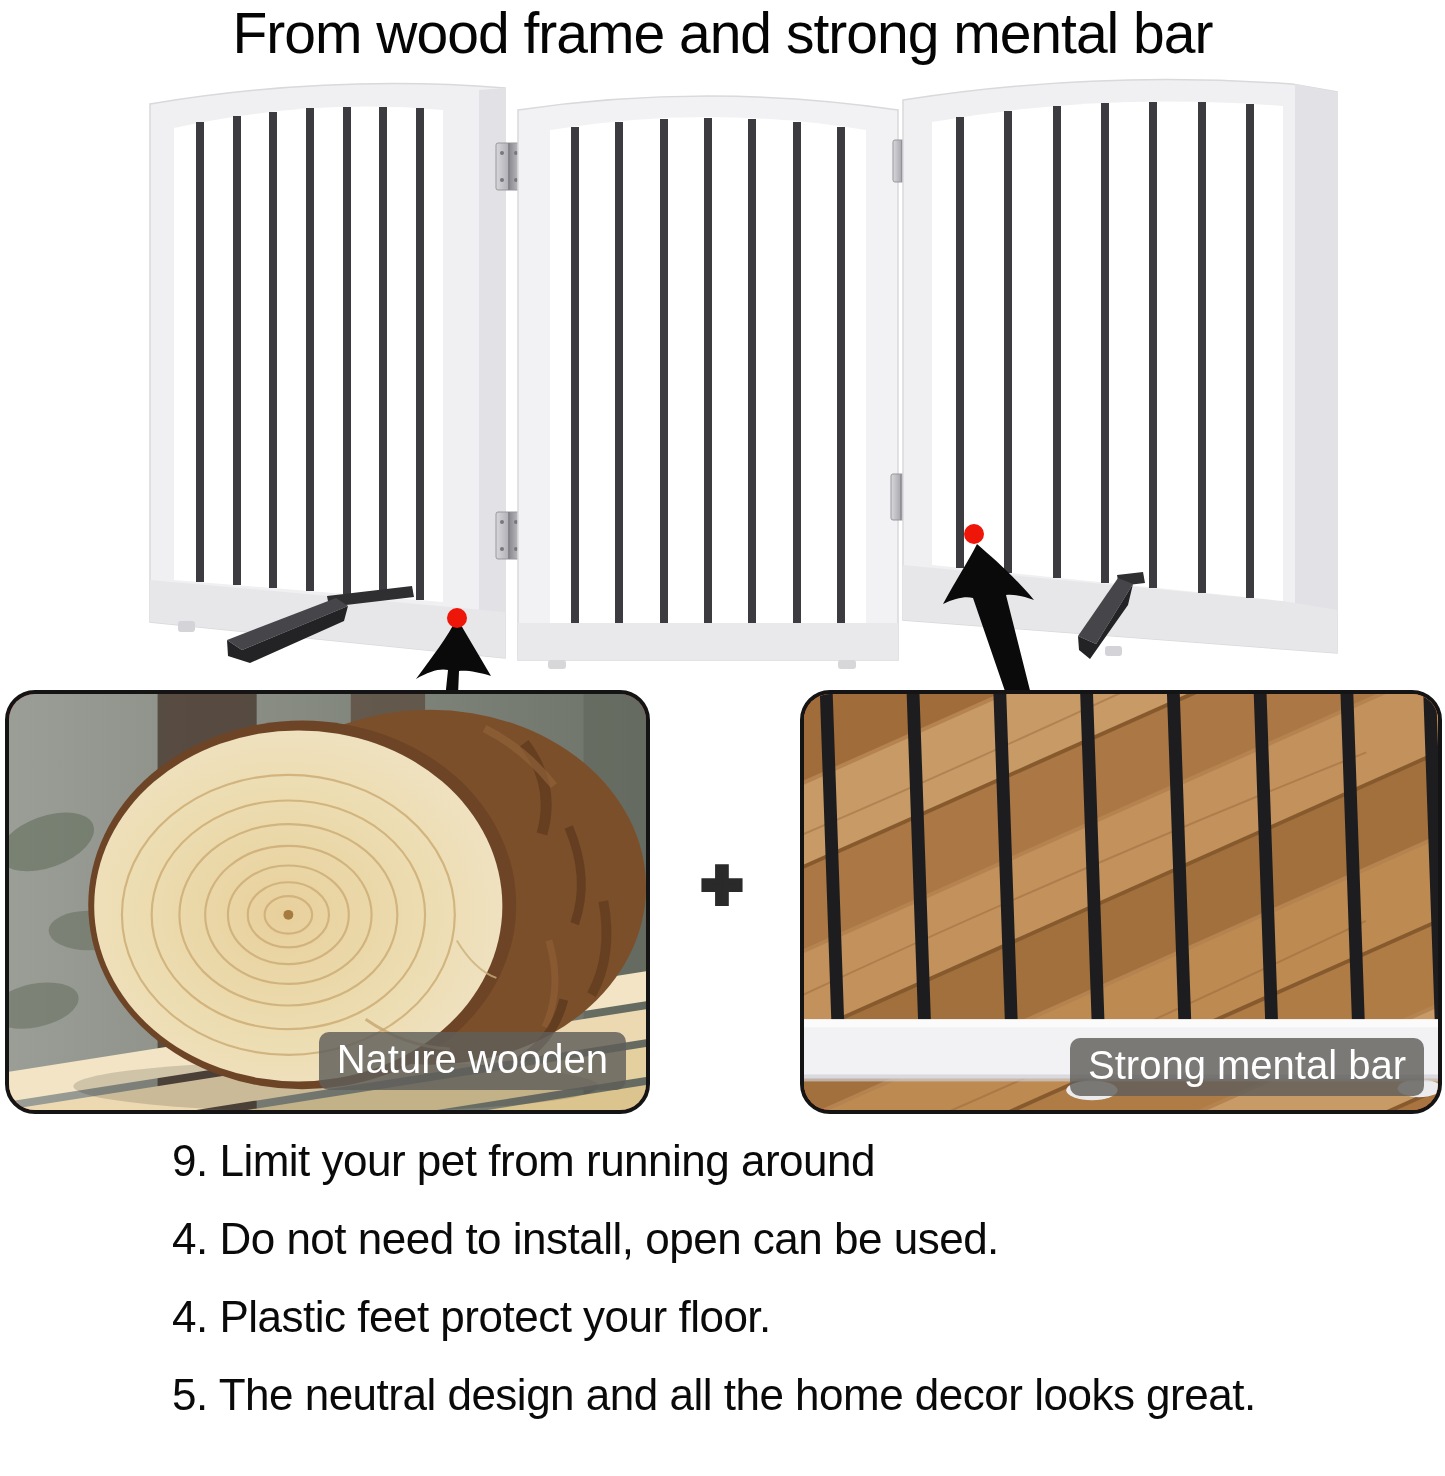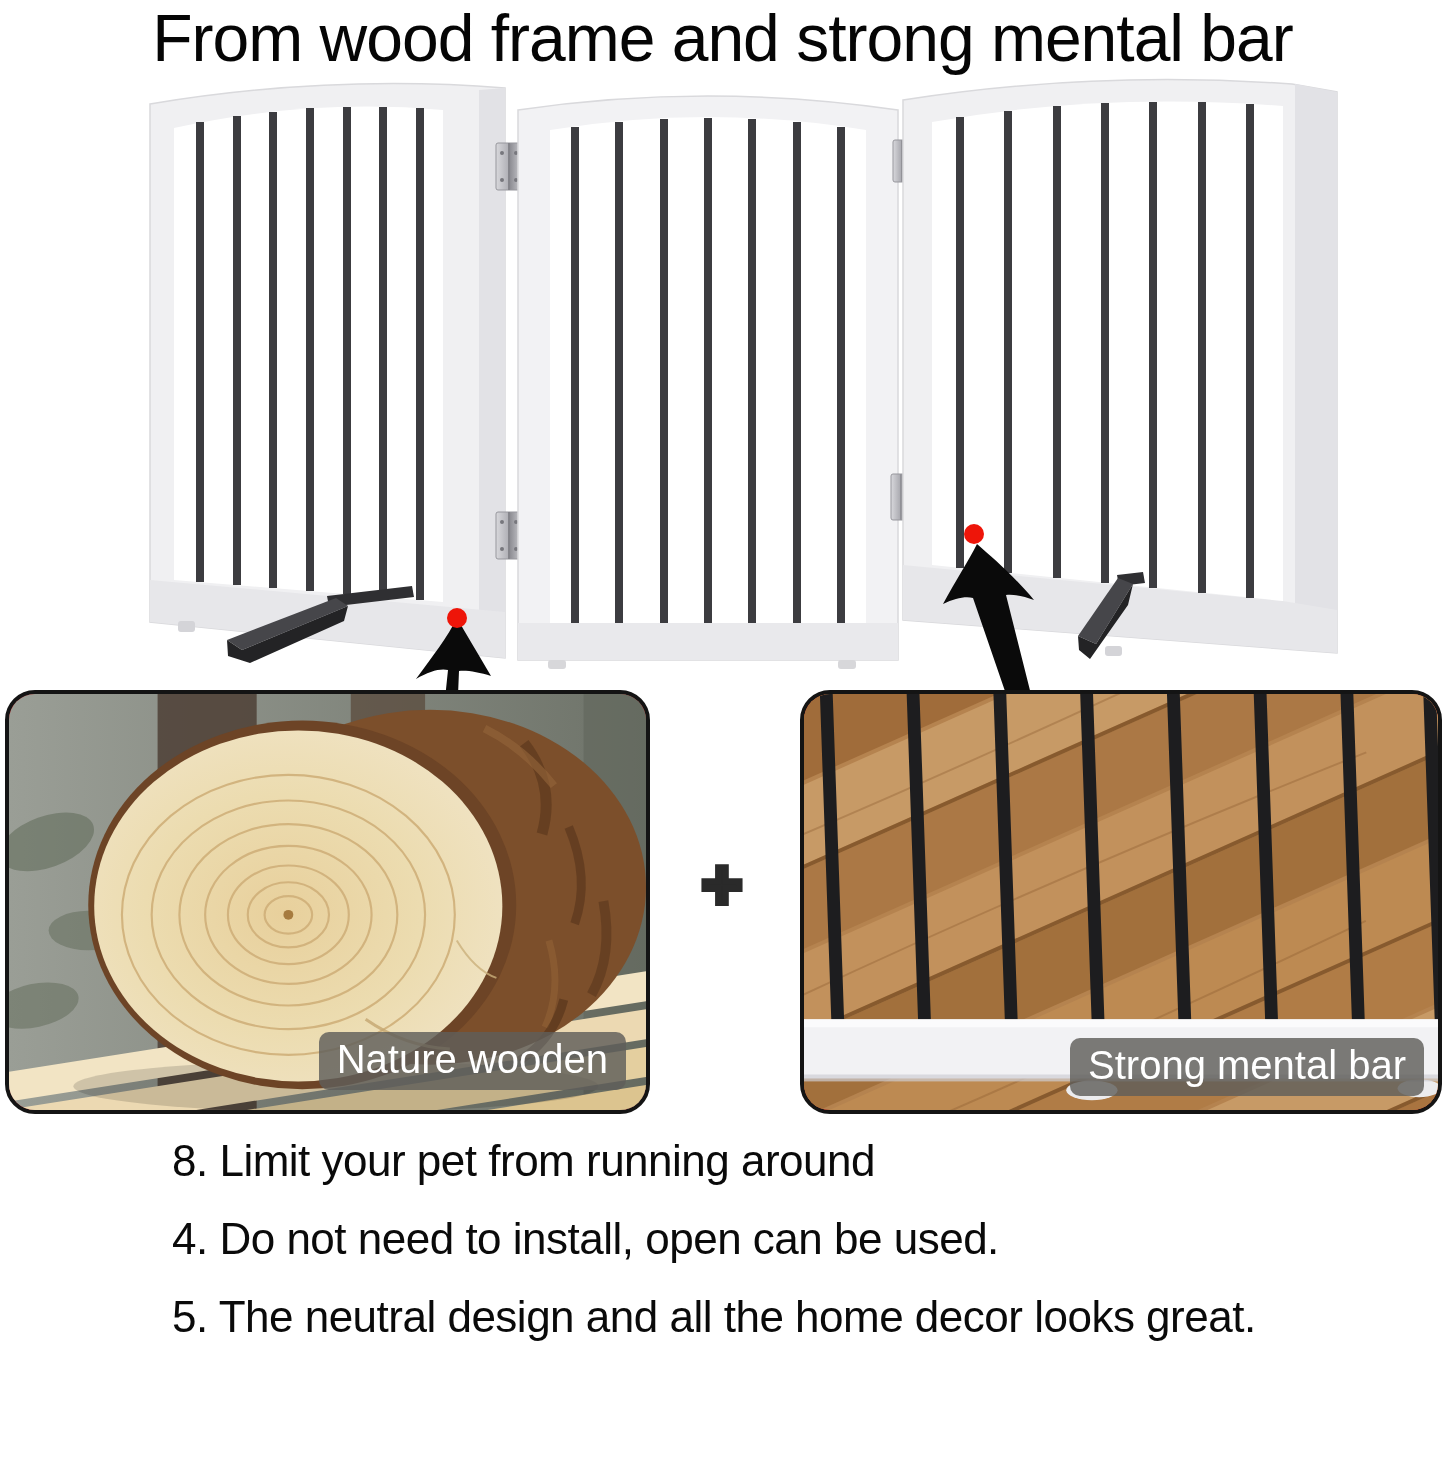--- a/index.html
+++ b/index.html
@@ -1,19 +1,19 @@
 <!DOCTYPE html>
 <html><head>
 <meta charset="utf-8">
 <style>
   html,body{margin:0;padding:0;background:#ffffff;}
   .page{position:relative;width:1445px;height:1476px;background:#ffffff;overflow:hidden;
         font-family:"Liberation Sans",sans-serif;}
   .title{position:absolute;top:0px;left:0;width:100%;text-align:center;
-         font-size:66px;color:#050505;letter-spacing:-1px;white-space:nowrap;}
+         font-size:57px;color:#050505;letter-spacing:-1px;white-space:nowrap;}
   .gate-svg{position:absolute;top:0;left:0;z-index:1;}
   .inset{position:absolute;box-sizing:border-box;border:4px solid #141414;border-radius:30px;
          overflow:hidden;z-index:2;background:#b91c1c;}
   .inset-left{left:5px;top:690px;width:645px;height:424px;}
   .inset-right{left:800px;top:690px;width:642px;height:424px;}
   .inset svg{display:block;width:100%;height:100%;}
   .inset-label{position:absolute;background:rgba(95,94,90,0.82);color:#ffffff;
                font-size:40px;line-height:1.2;padding:3px 18px 7px 18px;border-radius:10px;
                white-space:nowrap;}
   .inset-left .inset-label{right:20px;bottom:20px;}
@@ -241,18 +241,19 @@
         <ellipse cx="624" cy="400" rx="22" ry="9" fill="#ececee"></ellipse>
         <rect x="0" y="330" width="643" height="60" fill="#f2f2f4"></rect>
         <rect x="0" y="330" width="643" height="8" fill="#fbfbfc"></rect>
         <rect x="0" y="386" width="643" height="7" fill="#cfcfd4" opacity="0.7"></rect>
       </g>
     </svg>
     <div class="inset-label">Strong mental bar</div>
   </div>
 
   <div class="features">
-    <div class="feature-item">8. Limit your pet from running around</div>
+    <div class="feature-item">9. Limit your pet from running around</div>
     <div class="feature-item">4. Do not need to install, open can be used.</div>
+    <div class="feature-item">4. Plastic feet protect your floor.</div>
     <div class="feature-item">5. The neutral design and all the home decor looks great.</div>
   </div>
 
 </div>
 
 </body></html>

